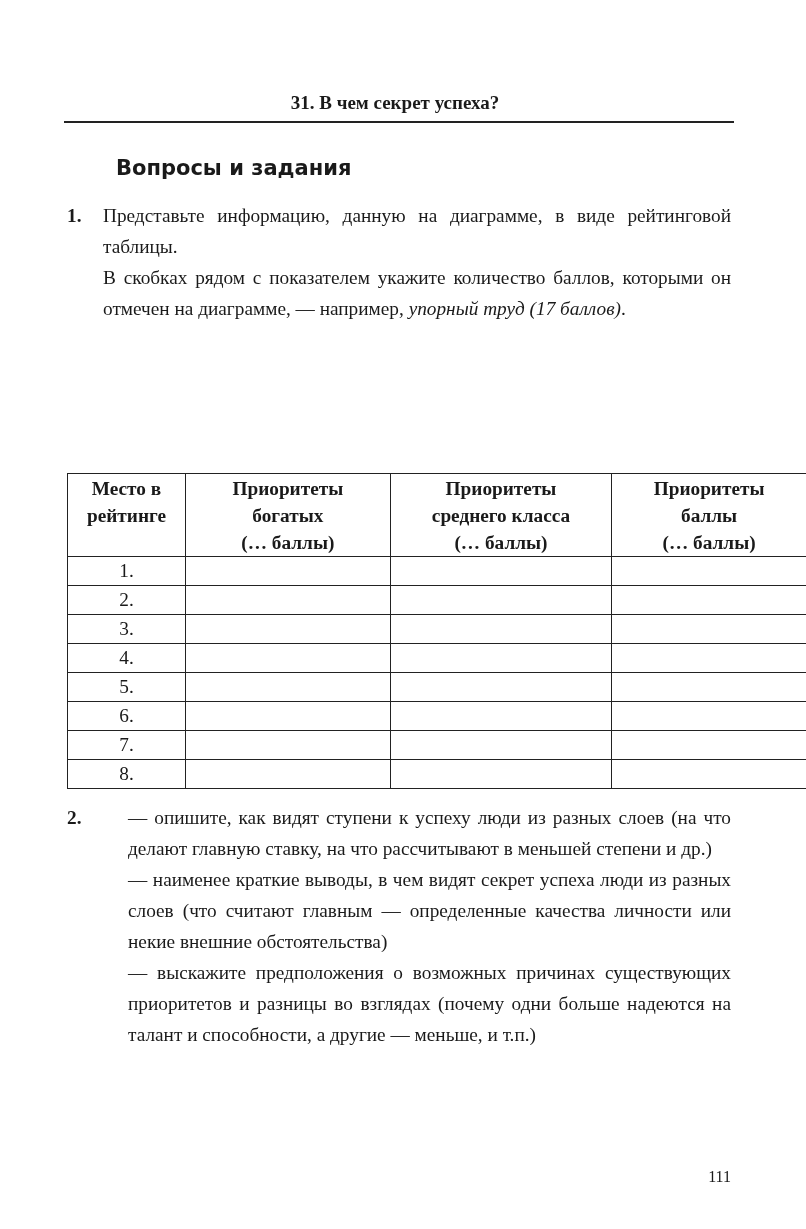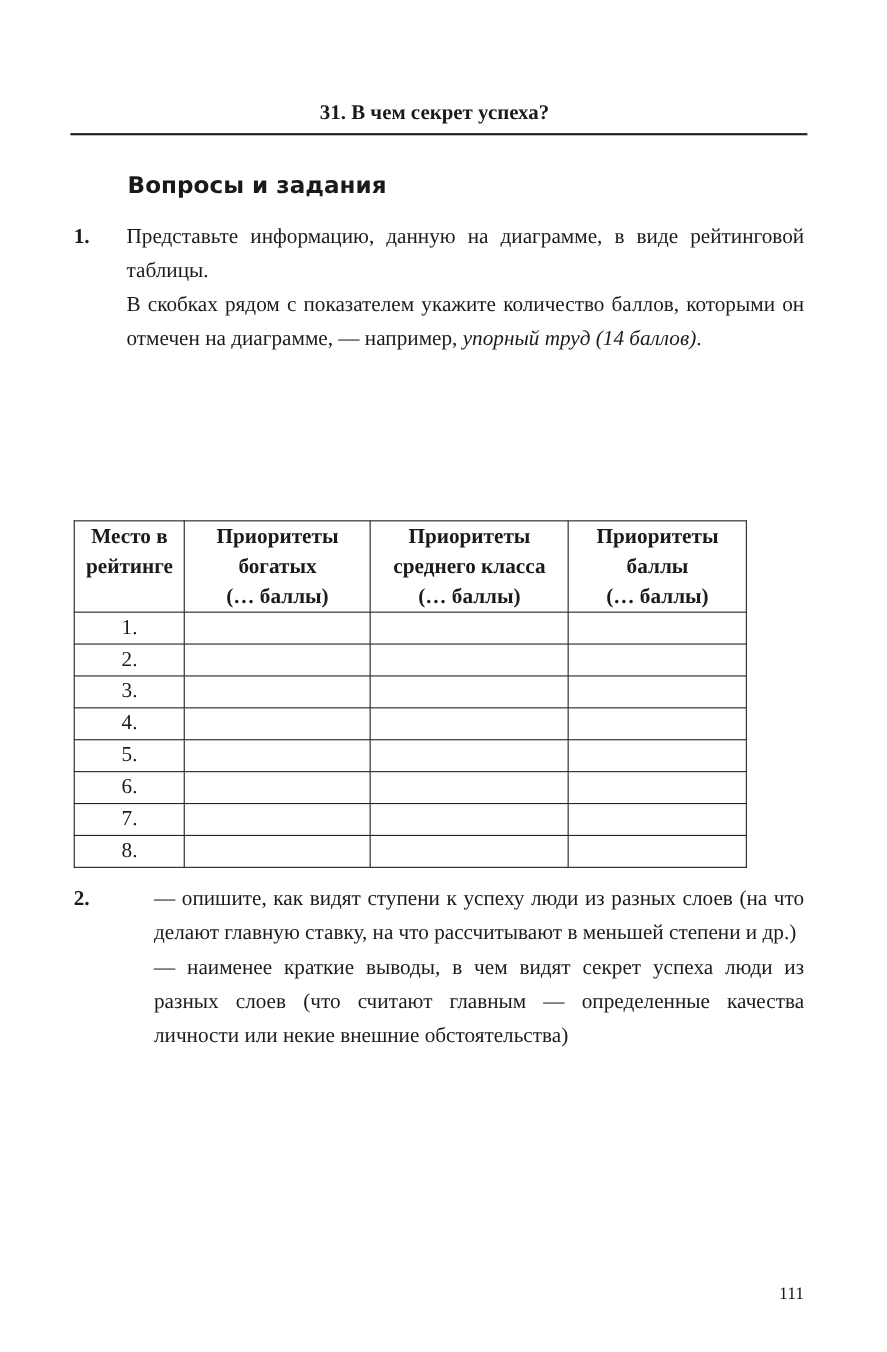--- a/index.html
+++ b/index.html
@@ -5,45 +5,45 @@
   html, body { margin:0; padding:0; background:#fff; }
   body { width:806px; height:1229px; position:relative; overflow:hidden; color:#1a1a1a;
          font-family:"Liberation Serif", serif; }
   .running-head { position:absolute; left:60px; top:92px; width:670px; text-align:center;
          font-weight:bold; font-size:19px; }
   .head-rule { position:absolute; left:64px; top:121px; width:670px; height:2px; background:#222; }
   .section-title { position:absolute; left:103px; top:156px; font-family:"DejaVu Sans", sans-serif;
          font-weight:bold; font-size:21px;margin-left:13px; }
   .task { position:absolute; left:67px; width:664px; font-size:19.3px; line-height:31px; }
   .task .num { position:absolute; left:0; top:0; font-weight:bold; }
-  .task .body { margin-left:48px; text-align:justify; }
+  .task .body { margin-left:36px; text-align:justify; }
   .task p { margin:0; }
   .indent-block { margin-left:25px; text-align:justify; }
   b { font-weight:normal; }
   i { font-style:italic; }
-  table.rating { position:absolute; left:67px; top:473px; width:612px; border-collapse:collapse;
+  table.rating { position:absolute; left:67px; top:473px; width:740px; border-collapse:collapse;
          font-size:19.3px; }
   table.rating th, table.rating td { border:1.5px solid #222; padding:0; }
   table.rating th { font-weight:bold; line-height:27px; height:81px; text-align:center; vertical-align:top; padding-top:1px; }
   table.rating td { height:28px; line-height:28px; text-align:center; }
   .page-number { position:absolute; right:75px; top:1168px; font-size:16px; }
 </style>
 </head>
 <body>
 
 <div class="running-head">31. В чем секрет успеха?</div>
 <div class="head-rule"></div>
 
 <div class="section-title">Вопросы и задания</div>
 
 <div class="task" style="top:200px;">
   <span class="num">1.</span>
   <div class="body">
     <p>Представьте информацию, данную на диаграмме, в виде рейтинговой таблицы.</p>
-    <p><span>В скобках рядом с показателем укажите количество баллов, которыми он отмечен на диаграмме, — например, </span><i>упорный труд (14 баллов)</i><span>.</span></p>
+    <p><span>В скобках рядом с показателем укажите количество баллов, которыми он отмечен на диаграмме, — например, </span><i>упорный труд (17 баллов)</i><span>.</span></p>
   </div>
 </div>
 
 <table class="rating">
   <colgroup>
     <col style="width:106px">
       <col style="width:184px">
       <col style="width:199px">
       <col style="width:175px">
   </colgroup>
@@ -106,17 +106,18 @@
       </tr>
     </tbody>
 </table>
 
 <div class="task" style="top:802px;">
   <span class="num">2.</span>
   <div class="body">
     <div class="indent-block">
       <p><b>— опишите, как видят ступени к успеху люди из разных слоев</b><span> (на что делают главную ставку, на что рассчитывают в меньшей степени и др.)</span></p>
       <p><b>— наименее краткие выводы, в чем видят секрет успеха люди из разных слоев</b><span> (что считают главным — определенные качества личности или некие внешние обстоятельства)</span></p>
+      <p><b>— выскажите предположения о возможных причинах существующих приоритетов и разницы во взглядах</b><span> (почему одни больше надеются на талант и способности, а другие — меньше, и т.п.)</span></p>
     </div>
   </div>
 </div>
 
 <div class="page-number">111</div>
 
 </body></html>

